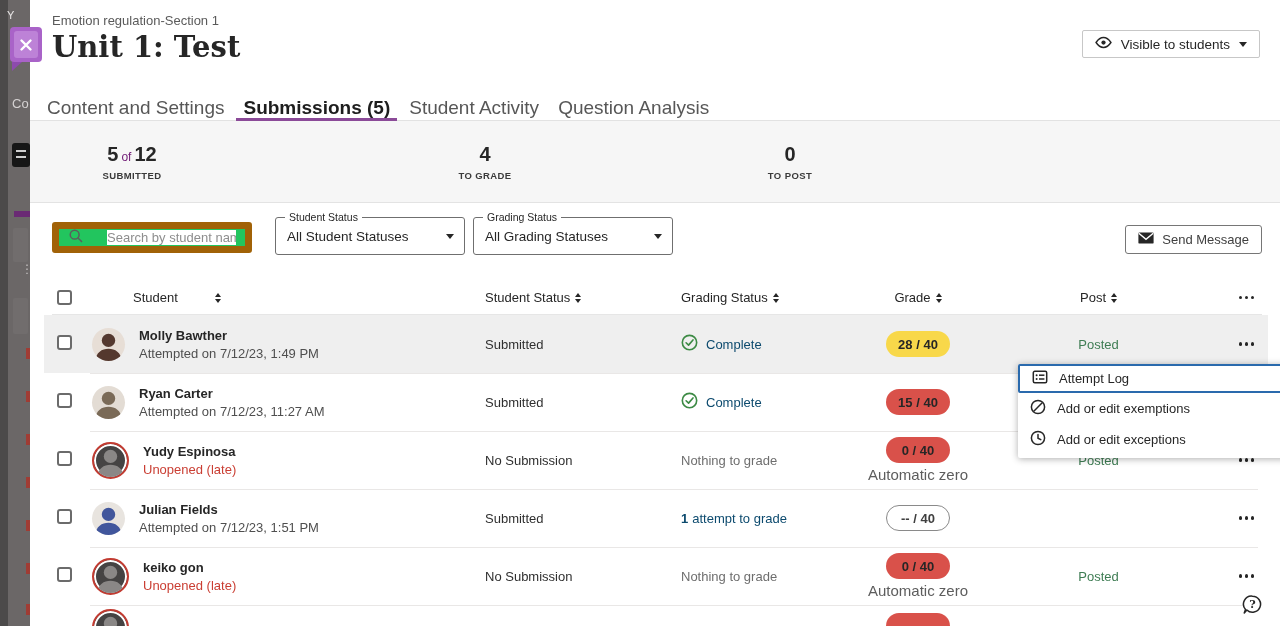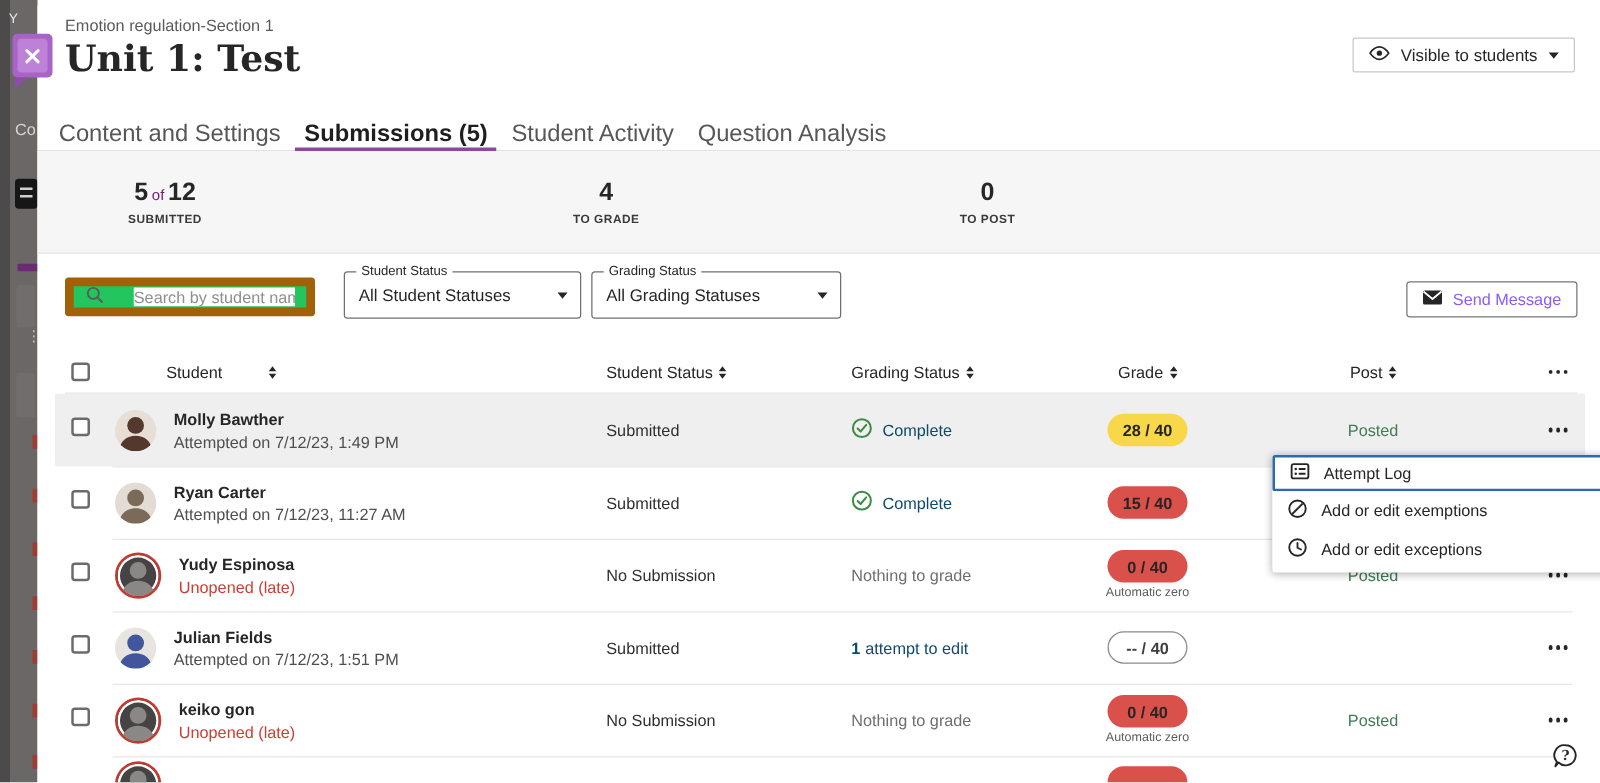--- a/index.html
+++ b/index.html
@@ -69,21 +69,21 @@
   .select { position:absolute; top:14px; height:38px; border:1px solid #6f6f6f; border-radius:3px;
     background:#fff; display:flex; align-items:center; padding:0 28px 0 11px;
     font-size:13.5px; color:#262626; cursor:pointer; }
   .select .lbl { position:absolute; top:-7px; left:9px; background:#fff; padding:0 4px;
     font-size:10.5px; color:#262626; }
   .select .caret { position:absolute; right:10px; }
   .sel-student { left:245px; width:190px; }
   .sel-grading { left:443px; width:200px; }
   .send-btn { position:absolute; right:18px; top:22px; height:29px; border:1px solid #767676;
     border-radius:3px; background:#fff; display:flex; align-items:center; gap:8px;
-    padding:0 12px; font-size:13px; color:#8b5cf6; font-family:inherit; cursor:pointer;justify-content:center; }
+    padding:0 12px; font-size:13px; color:#404040; font-family:inherit; cursor:pointer;justify-content:center; }
 
   
   .tablewrap { position:absolute; left:0; right:0; top:269px; bottom:0; }
   .thead { display:grid; grid-template-columns:40px 393px 196px 180px 114px 247px 40px;
     margin-left:22px; width:1210px; height:46px; align-items:center;
     border-bottom:1px solid #e6e6e6; padding-top:12px; }
   .th { font-size:13px; color:#262626; display:flex; align-items:center; gap:5px; }
   .th-student { padding-left:41px;gap:37px; }
   .th-grade, .th-post { justify-content:center; }
   .th-menu { justify-content:flex-end; padding-right:6px; }
@@ -116,21 +116,21 @@
   .c-status { font-size:13px; color:#2f2f2f; }
   .c-grading { display:flex; align-items:center; gap:8px; font-size:13px; color:#0c4a6e; }
   .c-grading.muted { color:#6e6e6e; }
   .gbold { font-weight:700; }
   .c-grade { display:flex; flex-direction:column; align-items:center; justify-content:center; }
   .pill { min-width:64px; height:26px; border-radius:14px; display:flex; align-items:center;
     justify-content:center; font-weight:700; font-size:13px; color:#262626; padding:0 10px; cursor:pointer; }
   .pill-yellow { background:#f8d84a; }
   .pill-red { background:#d9514a; }
   .pill-outline { background:#fff; border:1px solid #8a8a8a; color:#3f3f3f; }
-  .note { font-size:10px; color:#5d5d5d; margin-top:3px; }
+  .note { font-size:15px; color:#5d5d5d; margin-top:3px; }
   .c-post { text-align:center; font-size:13px; color:#3f7d54; }
   .c-menu { display:flex; justify-content:flex-end; padding-right:6px; }
   .dots { display:flex; gap:2.5px; padding:6px 2px; cursor:pointer; }
   .dots i { width:3.5px; height:3.5px; border-radius:50%; background:#262626; display:block; }
   .row-partial { height:17px; align-items:start; }
   .row-partial .c-student { margin-top:4px; }
   .row-partial .c-grade { margin-top:8px; }
   .row-partial .pill { height:26px; }
 
   
@@ -406,21 +406,21 @@
               </svg>
             </span>
           <div>
               <div class="stu-name">Julian Fields</div>
           <div class="stu-sub">Attempted on 7/12/23, 1:51 PM</div>
             </div>
         </div>
         <div class="c-status">Submitted</div>
         <div class="c-grading" style="gap:4px;">
           <span class="gbold">1</span>
-          <span>attempt to edit</span>
+          <span>attempt to grade</span>
         </div>
         <div class="c-grade">
             <span class="pill pill-outline">-- / 40</span>
           </div>
         <div class="c-post"></div>
         <div class="c-menu">
             <span class="dots">
               <i></i>
               <i></i>
               <i></i>

